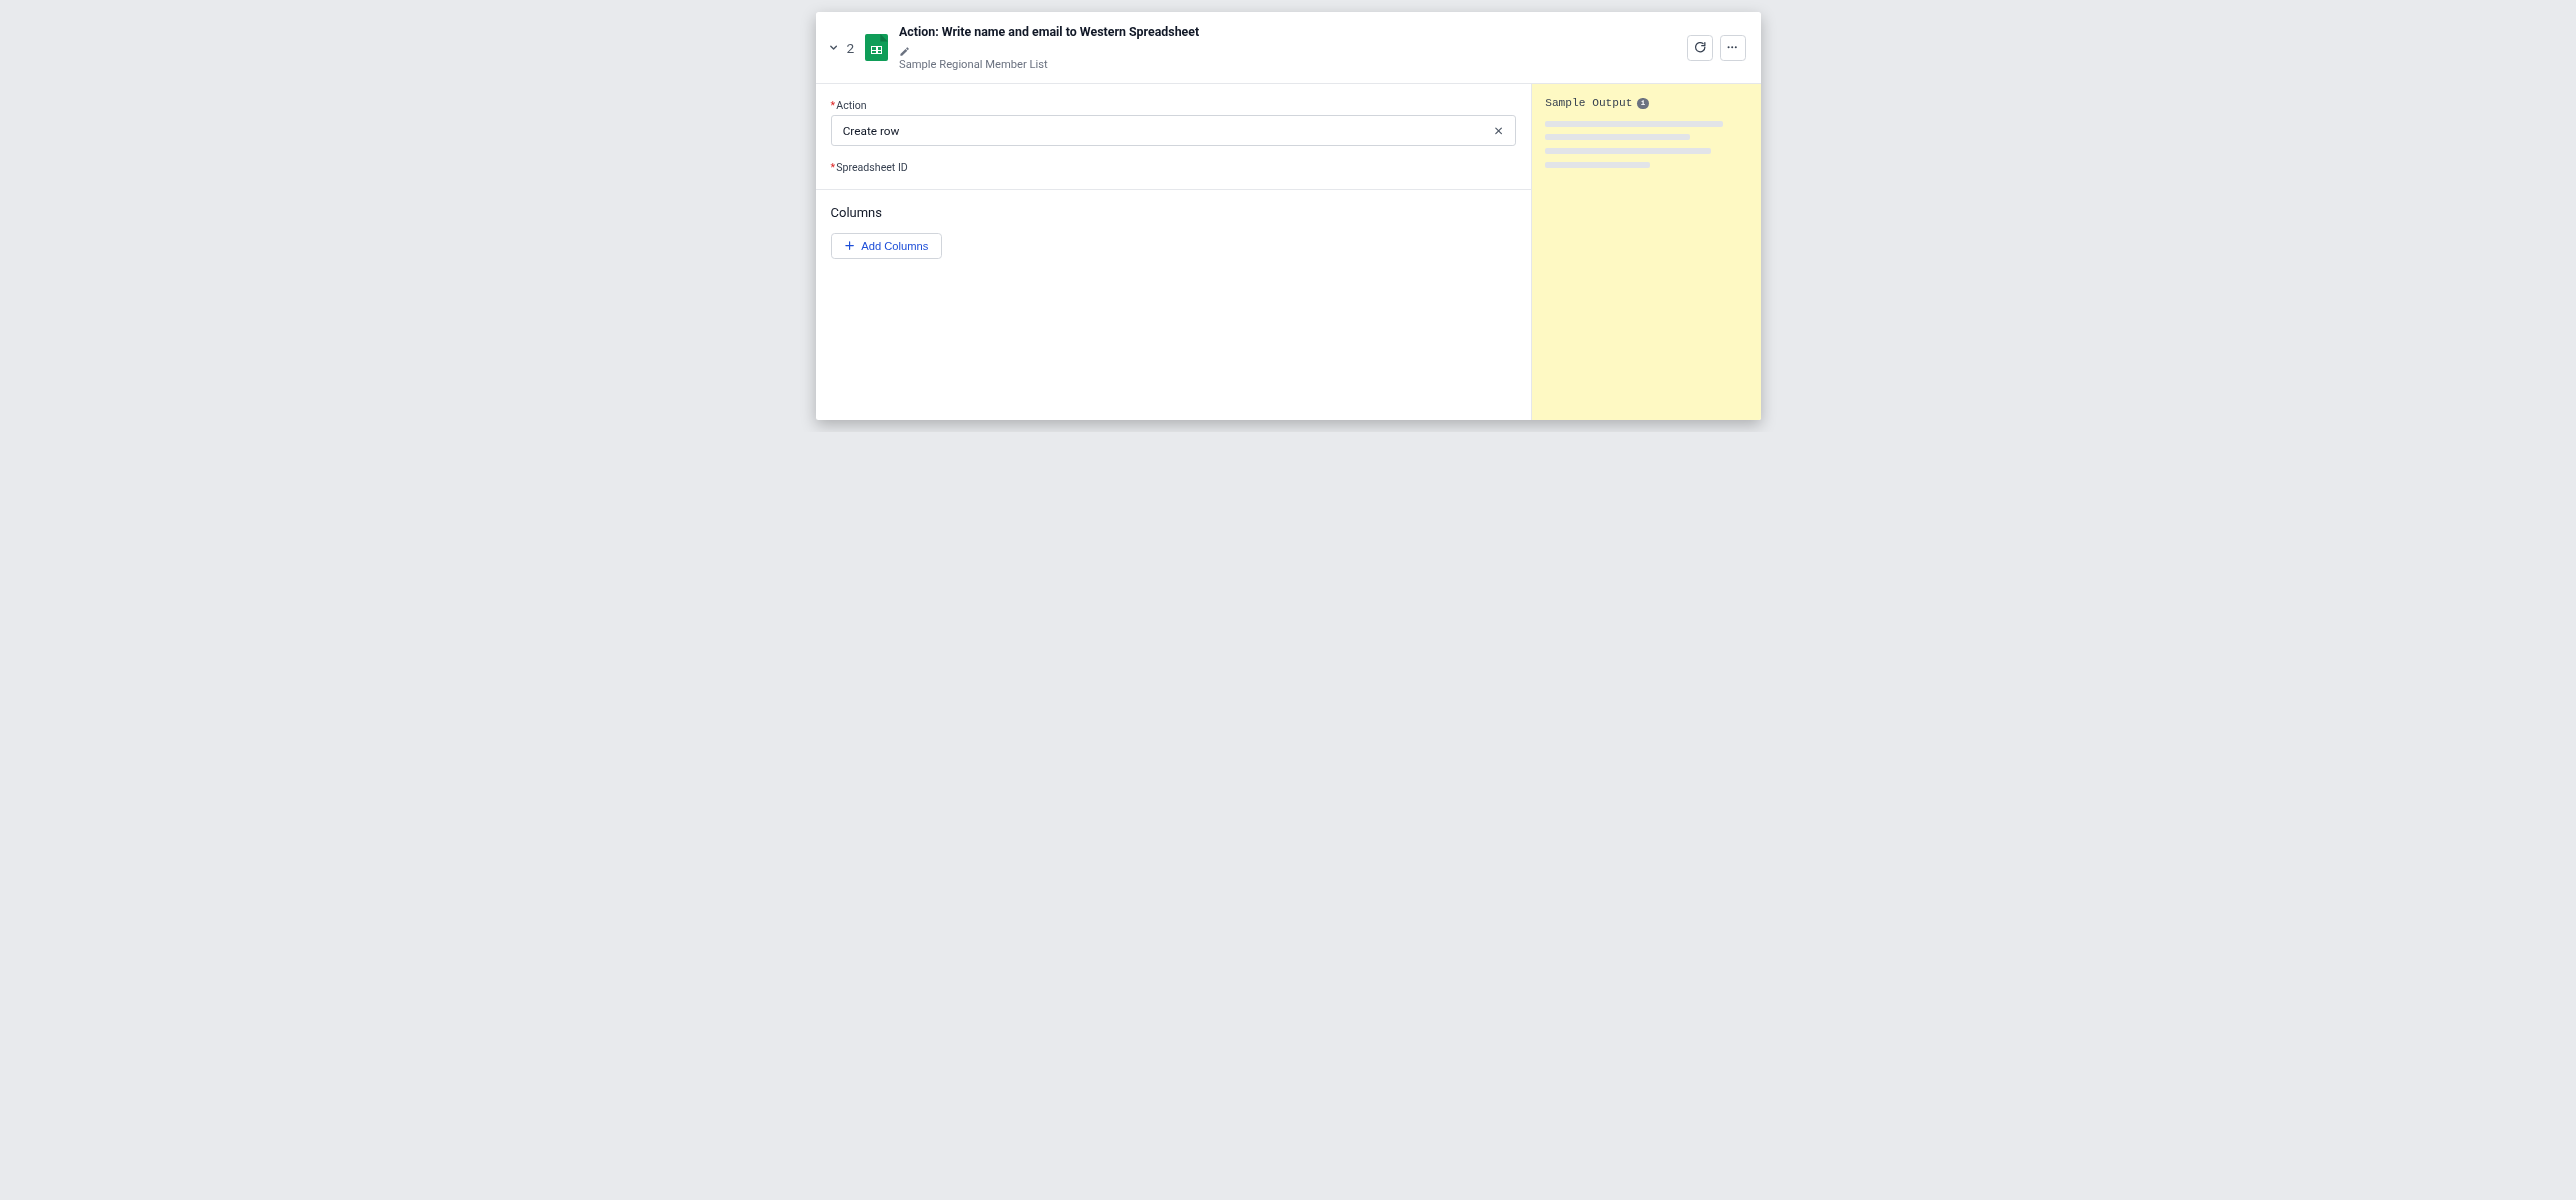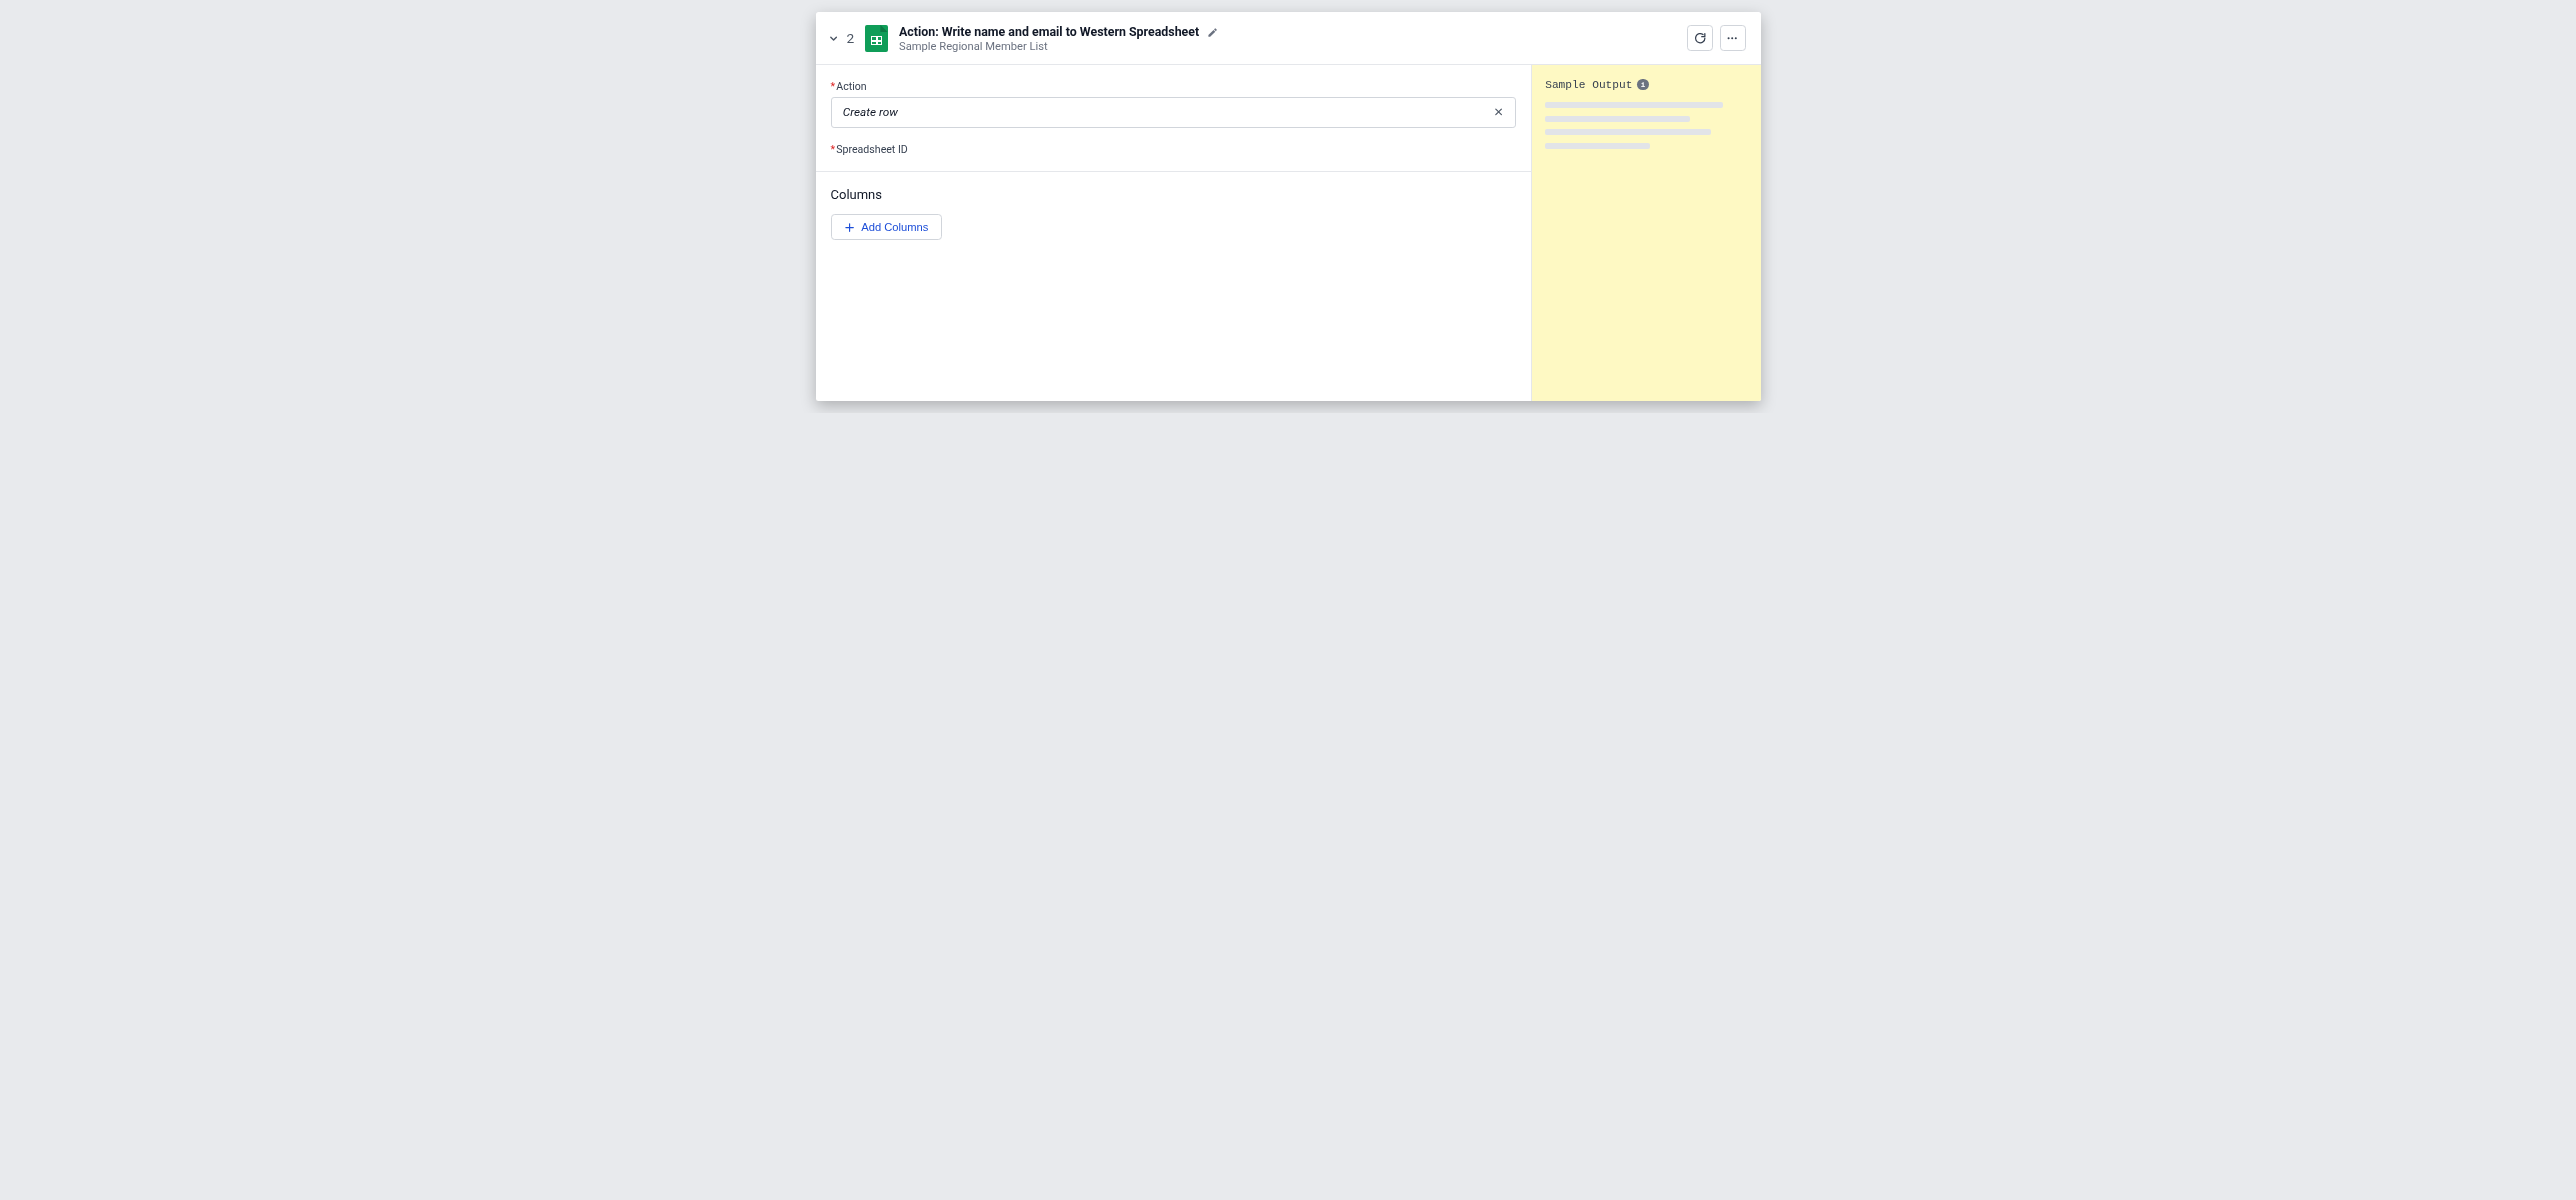--- a/index.html
+++ b/index.html
@@ -63,21 +63,21 @@
     margin-top:5px;
   }
   .sheets-grid::before, .sheets-grid::after {
     content:"";
     position:absolute;
     background:#fff;
   }
   .sheets-grid::before { top:3.1px; left:0; right:0; height:1.2px; }
   .sheets-grid::after  { top:0; bottom:0; left:4.4px; width:1.2px; }
   .title-block { flex: 1; }
-  .title-row { display:flex; align-items:flex-end; gap:7.5px; }
+  .title-row { display:flex; align-items:flex-start; gap:7.5px;flex-direction:column; }
   .title {
     font-size: 12.4px;
     font-weight: 700;
     color: #111827;
   }
   .edit-icon {
     width:11.2px; height:11.2px;
     color:#6b7280;
     cursor:pointer;
   }
@@ -118,21 +118,20 @@
   .req { color:#dc2626; margin-right:1.2px; }
   .input-wrap {
     position:relative;
     border:0.6px solid #d1d5db;
     border-radius:3.1px;
     height:31px;
     display:flex;
     align-items:center;
     padding: 0 31px 0 11.2px;
     background:#fff;
-    font-style:italic;
   }
   .input-value {
     font-size:11.8px;
     color:#111827;
     flex:1;
     white-space:nowrap;
     overflow:hidden;
   }
   .clear-btn {
     position:absolute;

